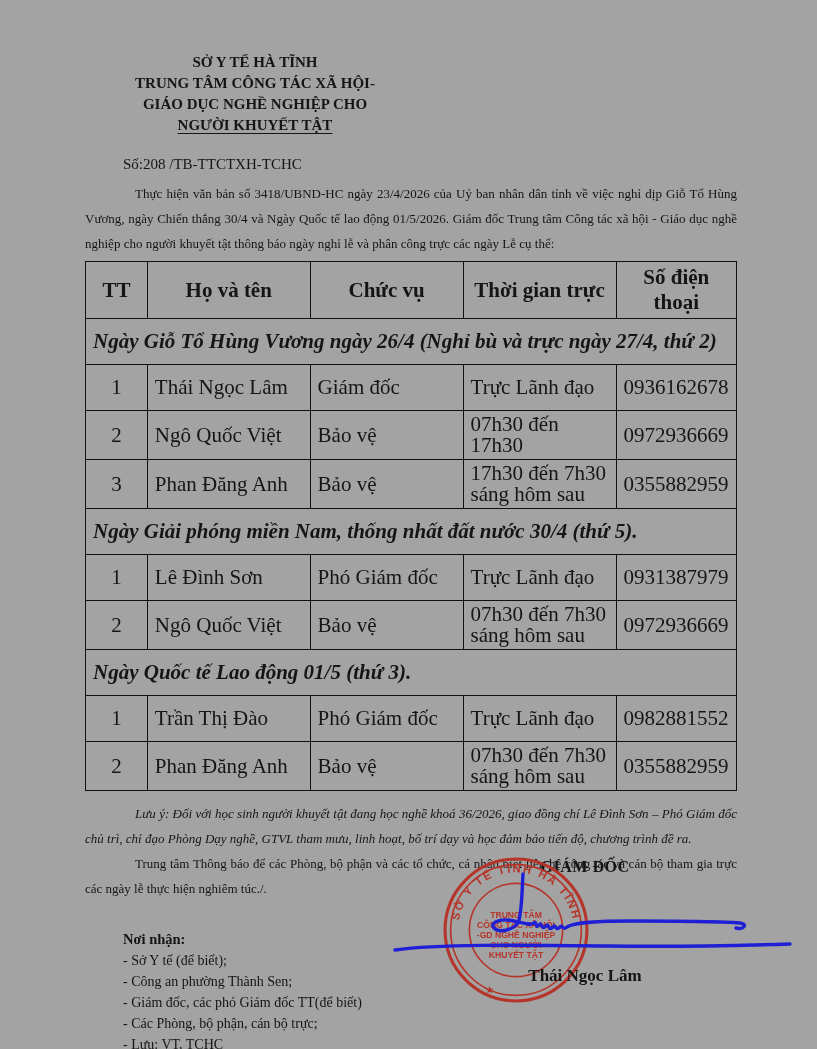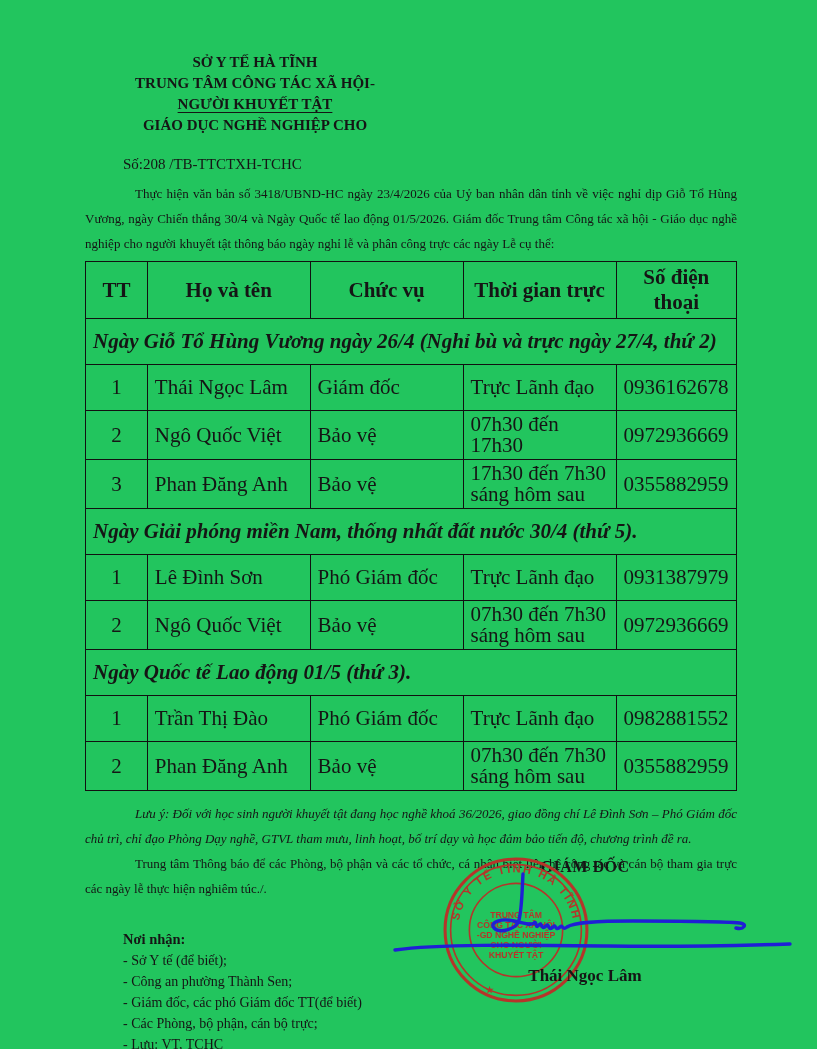--- a/index.html
+++ b/index.html
@@ -1,20 +1,20 @@
 <!DOCTYPE html>
 <html><head>
 <meta charset="utf-8">
 <style>
   * { margin:0; padding:0; box-sizing:border-box; }
   html,body { background:#ffffff; }
   .page {
     position:relative;
     width:817px; height:1049px;
-    background:#22c55e;
+    background:#a3a3a3;
     font-family:"Liberation Serif", serif;
     color:#151515;
     overflow:hidden;
     padding:52px 80px 0 85px;
   }
   
   .hdr { display:flex; }
   .hdr-left { width:340px; text-align:center; }
   .hdr-right { flex:1; text-align:center; }
   .org-parent { font-size:15px; font-weight:bold; line-height:21px; }
@@ -58,22 +58,22 @@
 </style>
 </head>
 <body>
 
 <div class="page">
 
   <div class="hdr">
     <div class="hdr-left">
       <div class="org-parent">SỞ Y TẾ HÀ TĨNH</div>
       <div class="org-line">TRUNG TÂM CÔNG TÁC XÃ HỘI-</div>
+      <div class="org-line">GIÁO DỤC NGHỀ NGHIỆP CHO</div>
       <div class="org-line"><span class="org-underline">NGƯỜI KHUYẾT TẬT</span></div>
-      <div class="org-line">GIÁO DỤC NGHỀ NGHIỆP CHO</div>
       <div class="doc-no"><span>Số:</span><span>208</span><span> /TB-TTCTXH-TCHC</span></div>
     </div>
   </div>
 
 
   <p class="para">Thực hiện văn bản số 3418/UBND-HC ngày 23/4/2026 của Uỷ ban nhân dân tỉnh về việc nghỉ dịp Giỗ Tổ Hùng Vương, ngày Chiến thắng 30/4 và Ngày Quốc tế lao động 01/5/2026. Giám đốc Trung tâm Công tác xã hội - Giáo dục nghề nghiệp cho người khuyết tật thông báo ngày nghỉ lễ và phân công trực các ngày Lễ cụ thể:</p>
 
   <table class="duty">
     <thead>
       <tr>

